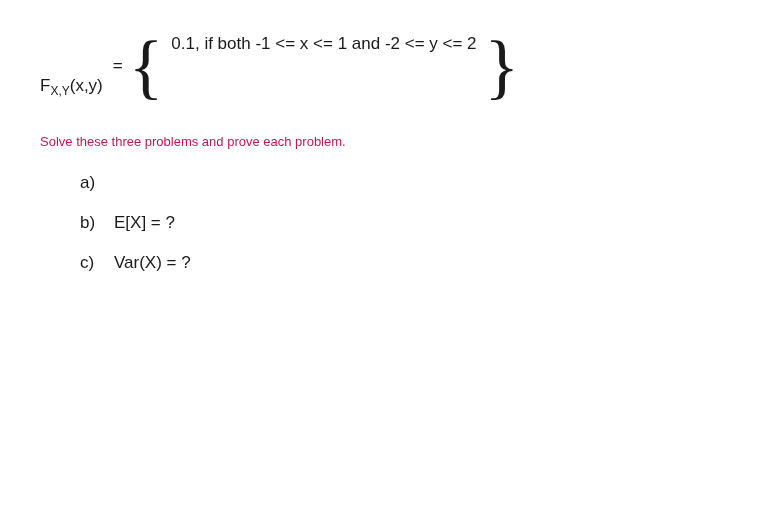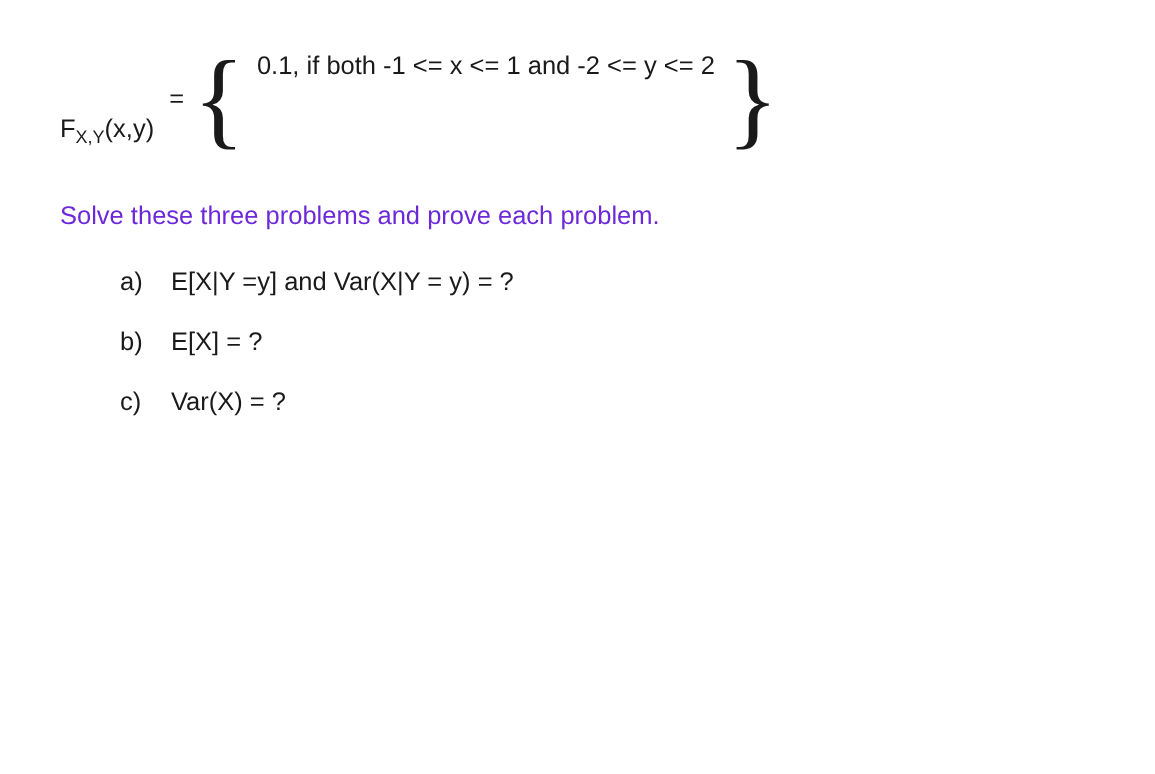--- a/index.html
+++ b/index.html
@@ -88,23 +88,23 @@
       margin-left: 8px;
       font-size: 72px;
       line-height: 1;
       font-weight: 100;
       color: #1a1a1a;
       font-family: serif;
     }
 
     
     .instructions {
-      font-size: 17px;
+      font-size: 13px;
       margin-bottom: 24px;
-      color: #6d28d9;
+      color: #be185d;
     }
 
     
     .problems-list {
       display: flex;
       flex-direction: column;
       gap: 20px;
       margin-left: 40px;
     }
 
@@ -148,21 +148,20 @@
       <div class="right-brace">}</div>
     </div>
   </div>
 
   <div class="instructions">Solve these three problems and prove each problem.</div>
 
   <div class="problems-list">
 
     <div class="problem-item">
       <span class="problem-label">a)</span>
-      <span class="problem-text">E[X|Y =y] and Var(X|Y = y) = ?</span>
     </div>
 
     <div class="problem-item">
       <span class="problem-label">b)</span>
       <span class="problem-text">E[X] = ?</span>
     </div>
 
     <div class="problem-item">
       <span class="problem-label">c)</span>
       <span class="problem-text">Var(X) = ?</span>

